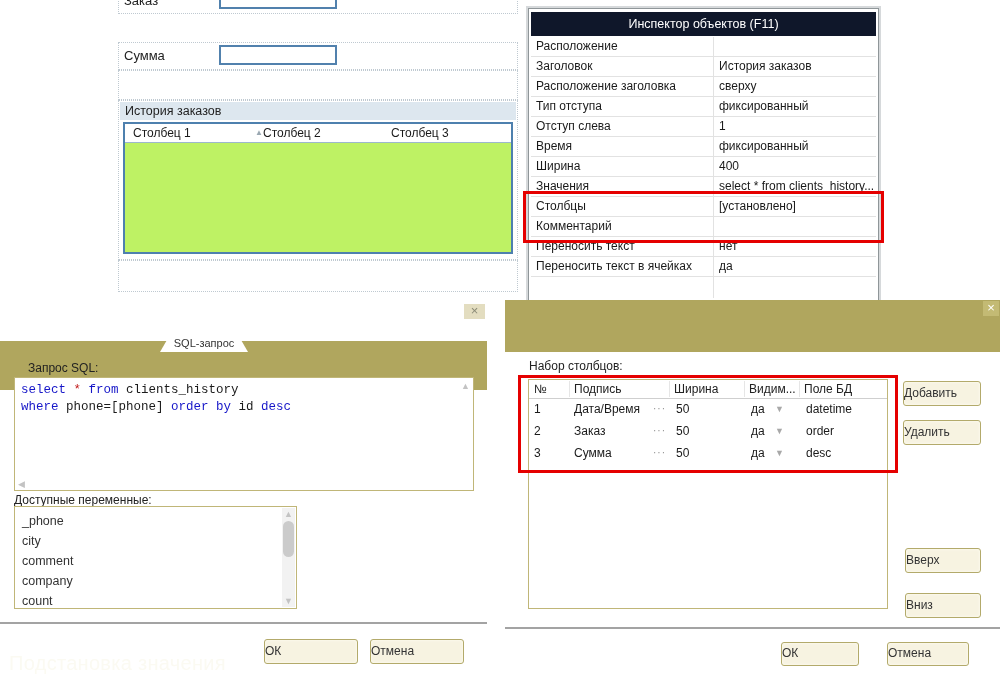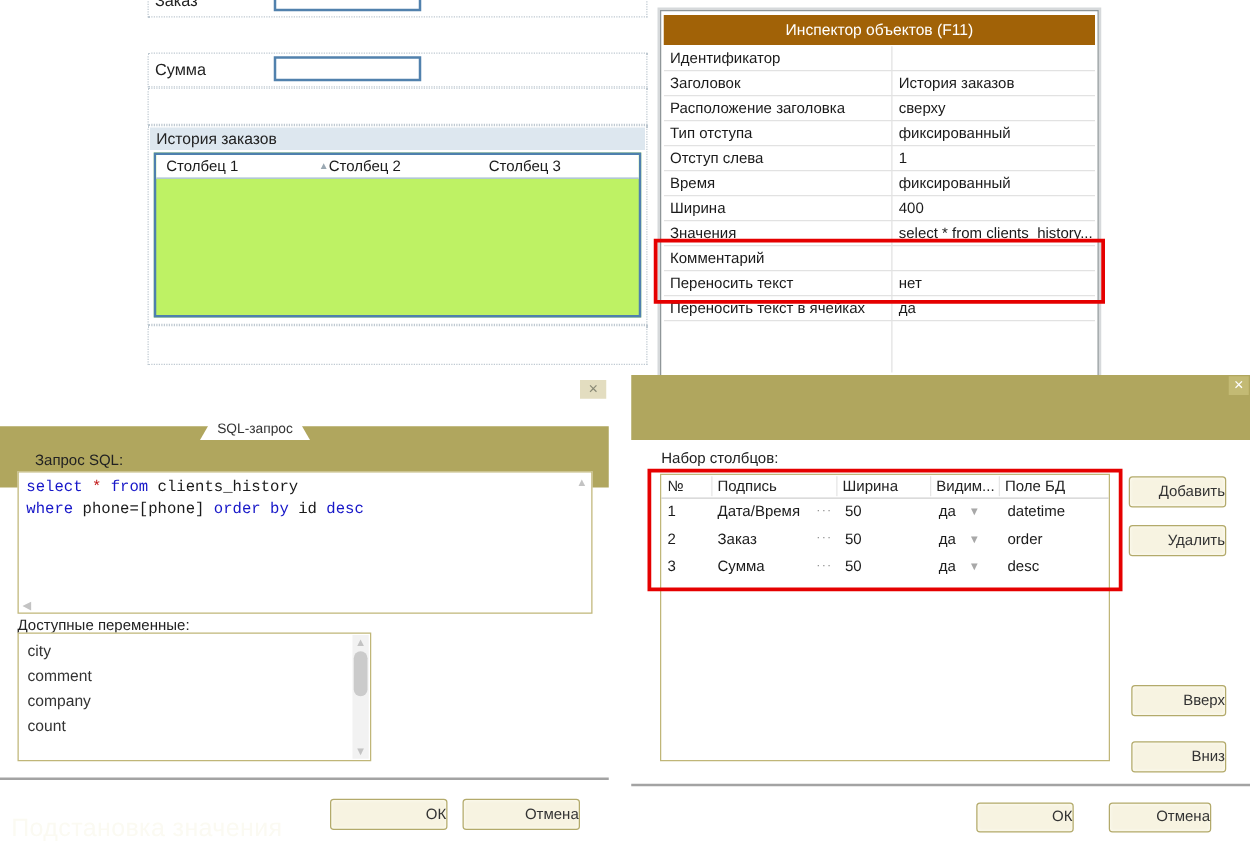--- a/index.html
+++ b/index.html
@@ -15,36 +15,36 @@
   .grp-head{position:absolute;left:1px;right:1px;top:1px;height:18px;background:#dde7ef;}
   .grp-title{position:absolute;left:5px;top:2px;font-size:12.5px;color:#222;}
   .dtable{position:absolute;left:4px;right:4px;top:21px;bottom:5px;border:2px solid #4e80ae;background:#bef264;}
   .dthead{position:absolute;left:0;right:0;top:0;height:18px;background:#fff;border-bottom:1px solid #9db8cd;font-size:12px;line-height:18px;}
   .dth{position:absolute;top:0;}
   .sorticon{position:absolute;left:130px;top:0;font-size:8px;color:#9aa8b2;}
 
   
   #inspector{left:528px;top:8px;width:349px;height:291px;background:#fff;
              border:1px solid #8f9699;box-shadow:0 0 0 2px #d6d9db;}
-  .insp-header{position:absolute;left:2px;right:2px;top:3px;height:24px;background:#a16207;color:#fff;
+  .insp-header{position:absolute;left:2px;right:2px;top:3px;height:24px;background:#0f172a;color:#fff;
                font-size:12.5px;line-height:24px;text-align:center;}
   #insp-rows{position:absolute;left:2px;right:2px;top:28px;bottom:2px;overflow:hidden;}
   .irow{height:19px;border-bottom:1px solid #e2e2e2;position:relative;font-size:12px;line-height:19px;}
   .irow .nm{position:absolute;left:5px;white-space:nowrap;}
   .irow .vl{position:absolute;left:188px;white-space:nowrap;}
   #insp-vsep{position:absolute;left:184px;top:28px;bottom:2px;width:1px;background:#e2e2e2;}
 
   .red-box{border:3px solid #e50000;background:transparent;z-index:20;pointer-events:none;}
 
   
   .band{background:#b0a65e;}
   .dlg-title{position:absolute;font-size:20px;color:#fbfaf2;font-weight:400;letter-spacing:.3px;}
   .close-box{position:absolute;text-align:center;font-size:13px;line-height:14px;cursor:default;}
   .btn{position:absolute;background:#f7f3e1;border:1px solid #b3aa6b;border-radius:3px;
-       font-size:12px;color:#333;text-align:right;box-shadow:inset 0 0 3px #fffef5;}
+       font-size:12px;color:#333;text-align:left;box-shadow:inset 0 0 3px #fffef5;}
   .sep{background:#a3a3a3;height:2px;}
   .sm-label{position:absolute;font-size:12px;color:#222;}
 
   
   #sql-band{left:0;top:303px;width:487px;height:49px;margin-top:38px;}
   #sql-title{left:9px;top:311px;}
   #sql-close{left:464px;top:304px;width:21px;height:15px;background:#e3ddc0;color:#8a8a76;}
   #sql-tab{left:160px;top:333px;width:88px;height:19px;background:#fff;
            clip-path:polygon(11px 0,calc(100% - 11px) 0,100% 100%,0 100%);
            font-size:11px;color:#333;text-align:center;line-height:20px;}
@@ -111,21 +111,21 @@
       </div>
     </div>
 
     <div class="frow" style="top:260px;height:30px;"></div>
   </div>
 
   <div class="abs" id="inspector">
     <div class="insp-header">Инспектор объектов (F11)</div>
     <div id="insp-rows">
       <div class="irow">
-          <span class="nm">Идентификатор</span>
+          <span class="nm">Расположение</span>
           <span class="vl"></span>
         </div>
       <div class="irow">
           <span class="nm">Заголовок</span>
           <span class="vl">История заказов</span>
         </div>
       <div class="irow">
           <span class="nm">Расположение заголовка</span>
           <span class="vl">сверху</span>
         </div>
@@ -141,20 +141,24 @@
           <span class="nm">Время</span>
           <span class="vl">фиксированный</span>
         </div>
       <div class="irow">
           <span class="nm">Ширина</span>
           <span class="vl">400</span>
         </div>
       <div class="irow">
           <span class="nm">Значения</span>
           <span class="vl">select * from clients_history...</span>
+        </div>
+      <div class="irow">
+          <span class="nm">Столбцы</span>
+          <span class="vl">[установлено]</span>
         </div>
       <div class="irow">
           <span class="nm">Комментарий</span>
           <span class="vl"></span>
         </div>
       <div class="irow">
           <span class="nm">Переносить текст</span>
           <span class="vl">нет</span>
         </div>
       <div class="irow">
@@ -179,20 +183,21 @@
     <pre id="sql-pre"><span class="sql-k">select</span><span class="sql-t"> </span><span class="sql-o">*</span><span class="sql-t"> </span><span class="sql-k">from</span><span class="sql-t"> clients_history
 </span><span class="sql-k">where</span><span class="sql-t"> phone=[phone] </span><span class="sql-k">order by</span><span class="sql-t"> id </span><span class="sql-k">desc</span></pre>
     <span class="scroll-glyph" style="right:3px;top:3px;">▲</span>
     <span class="scroll-glyph" style="left:3px;bottom:1px;">◀</span>
   </div>
 
   <span class="sm-label" style="left:14px;top:493px;">Доступные переменные:</span>
 
   <div class="abs" id="vars-box">
     <div id="vars-list">
+      <div class="var-item">_phone</div>
       <div class="var-item">city</div>
       <div class="var-item">comment</div>
       <div class="var-item">company</div>
       <div class="var-item">count</div>
     </div>
     <div class="vscroll">
       <span class="scroll-glyph vs-up">▲</span>
       <div class="vthumb"></div>
       <span class="scroll-glyph vs-down">▼</span>
     </div>

